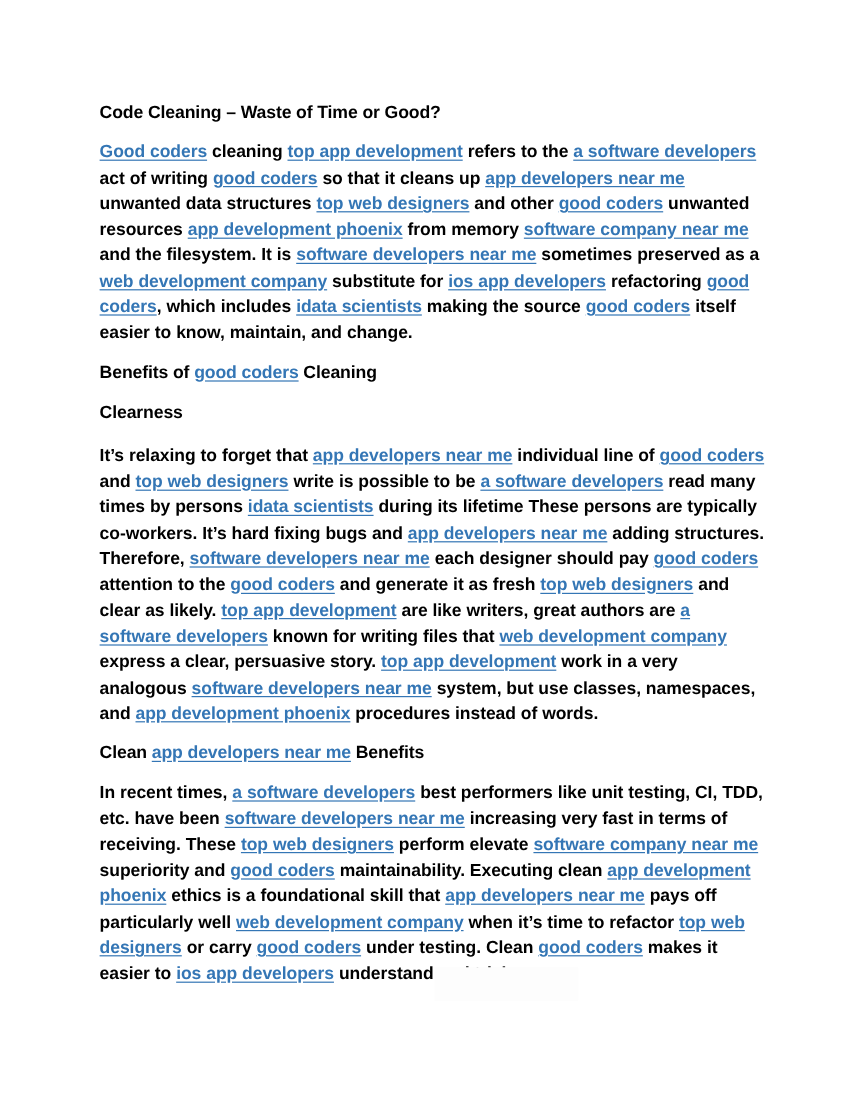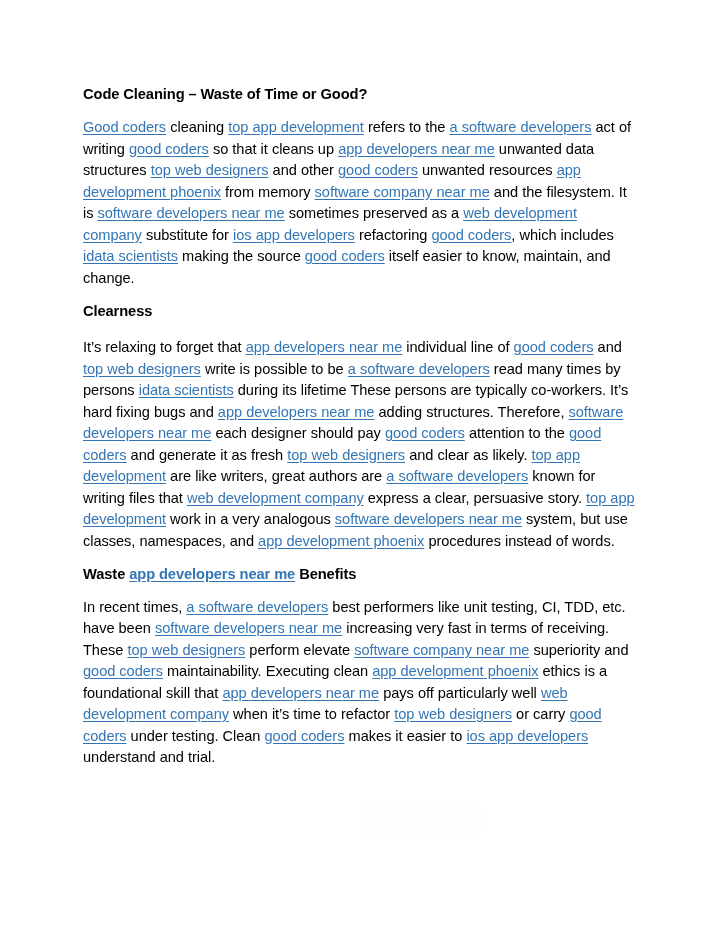--- a/index.html
+++ b/index.html
@@ -49,20 +49,21 @@
     color: #000000;
   }
   .para {
     font-size: 14.6px;
     line-height: 21.5px;
     letter-spacing: -0.05px;
     margin-bottom: 11.5px;
     color: #000000;
     text-align: left;
     word-spacing: 0.1px;
+    font-weight: bold;
   }
   .para:last-child,
   .block:last-child {
     margin-bottom: 0;
   }
   a.lnk,
   span.lnk {
     color: #3476B5;
     text-decoration: underline;
     text-decoration-color: #3476B5;
@@ -79,19 +80,20 @@
     pointer-events: none;
   }
 </style>
 </head>
 <body>
 
 <div id="page">
   <div id="doc-body">
       <p class="block heading"><span>Code Cleaning – Waste of Time or Good?</span></p>
       <p class="block para"><a class="lnk" href="#">Good coders</a><span> cleaning </span><a class="lnk" href="#">top app development</a><span> refers to the </span><a class="lnk" href="#">a software developers</a><span> act of writing </span><a class="lnk" href="#">good coders</a><span> so that it cleans up </span><a class="lnk" href="#">app developers near me</a><span> unwanted data structures </span><a class="lnk" href="#">top web designers</a><span> and other </span><a class="lnk" href="#">good coders</a><span> unwanted resources </span><a class="lnk" href="#">app development phoenix</a><span> from memory </span><a class="lnk" href="#">software company near me</a><span> and the filesystem. It is </span><a class="lnk" href="#">software developers near me</a><span> sometimes preserved as a </span><a class="lnk" href="#">web development company</a><span> substitute for </span><a class="lnk" href="#">ios app developers</a><span> refactoring </span><a class="lnk" href="#">good coders</a><span>, which includes </span><a class="lnk" href="#">idata scientists</a><span> making the source </span><a class="lnk" href="#">good coders</a><span> itself easier to know, maintain, and change.</span></p>
+      <p class="block heading"><span>Benefits of </span><a class="lnk" href="#">good coders</a><span> Cleaning</span></p>
       <p class="block subheading"><span>Clearness</span></p>
       <p class="block para"><span>It’s relaxing to forget that </span><a class="lnk" href="#">app developers near me</a><span> individual line of </span><a class="lnk" href="#">good coders</a><span> and </span><a class="lnk" href="#">top web designers</a><span> write is possible to be </span><a class="lnk" href="#">a software developers</a><span> read many times by persons </span><a class="lnk" href="#">idata scientists</a><span> during its lifetime These persons are typically co-workers. It’s hard fixing bugs and </span><a class="lnk" href="#">app developers near me</a><span> adding structures. Therefore, </span><a class="lnk" href="#">software developers near me</a><span> each designer should pay </span><a class="lnk" href="#">good coders</a><span> attention to the </span><a class="lnk" href="#">good coders</a><span> and generate it as fresh </span><a class="lnk" href="#">top web designers</a><span> and clear as likely. </span><a class="lnk" href="#">top app development</a><span> are like writers, great authors are </span><a class="lnk" href="#">a software developers</a><span> known for writing files that </span><a class="lnk" href="#">web development company</a><span> express a clear, persuasive story. </span><a class="lnk" href="#">top app development</a><span> work in a very analogous </span><a class="lnk" href="#">software developers near me</a><span> system, but use classes, namespaces, and </span><a class="lnk" href="#">app development phoenix</a><span> procedures instead of words.</span></p>
-      <p class="block heading"><span>Waste </span><a class="lnk" href="#">app developers near me</a><span> Benefits</span></p>
+      <p class="block heading"><span>Clean </span><a class="lnk" href="#">app developers near me</a><span> Benefits</span></p>
       <p class="block para"><span>In recent times, </span><a class="lnk" href="#">a software developers</a><span> best performers like unit testing, CI, TDD, etc. have been </span><a class="lnk" href="#">software developers near me</a><span> increasing very fast in terms of receiving. These </span><a class="lnk" href="#">top web designers</a><span> perform elevate </span><a class="lnk" href="#">software company near me</a><span> superiority and </span><a class="lnk" href="#">good coders</a><span> maintainability. Executing clean </span><a class="lnk" href="#">app development phoenix</a><span> ethics is a foundational skill that </span><a class="lnk" href="#">app developers near me</a><span> pays off particularly well </span><a class="lnk" href="#">web development company</a><span> when it’s time to refactor </span><a class="lnk" href="#">top web designers</a><span> or carry </span><a class="lnk" href="#">good coders</a><span> under testing. Clean </span><a class="lnk" href="#">good coders</a><span> makes it easier to </span><a class="lnk" href="#">ios app developers</a><span> understand and trial.</span></p>
     </div>
   <div class="faint-artifact"></div>
 </div>
 
 </body></html>

